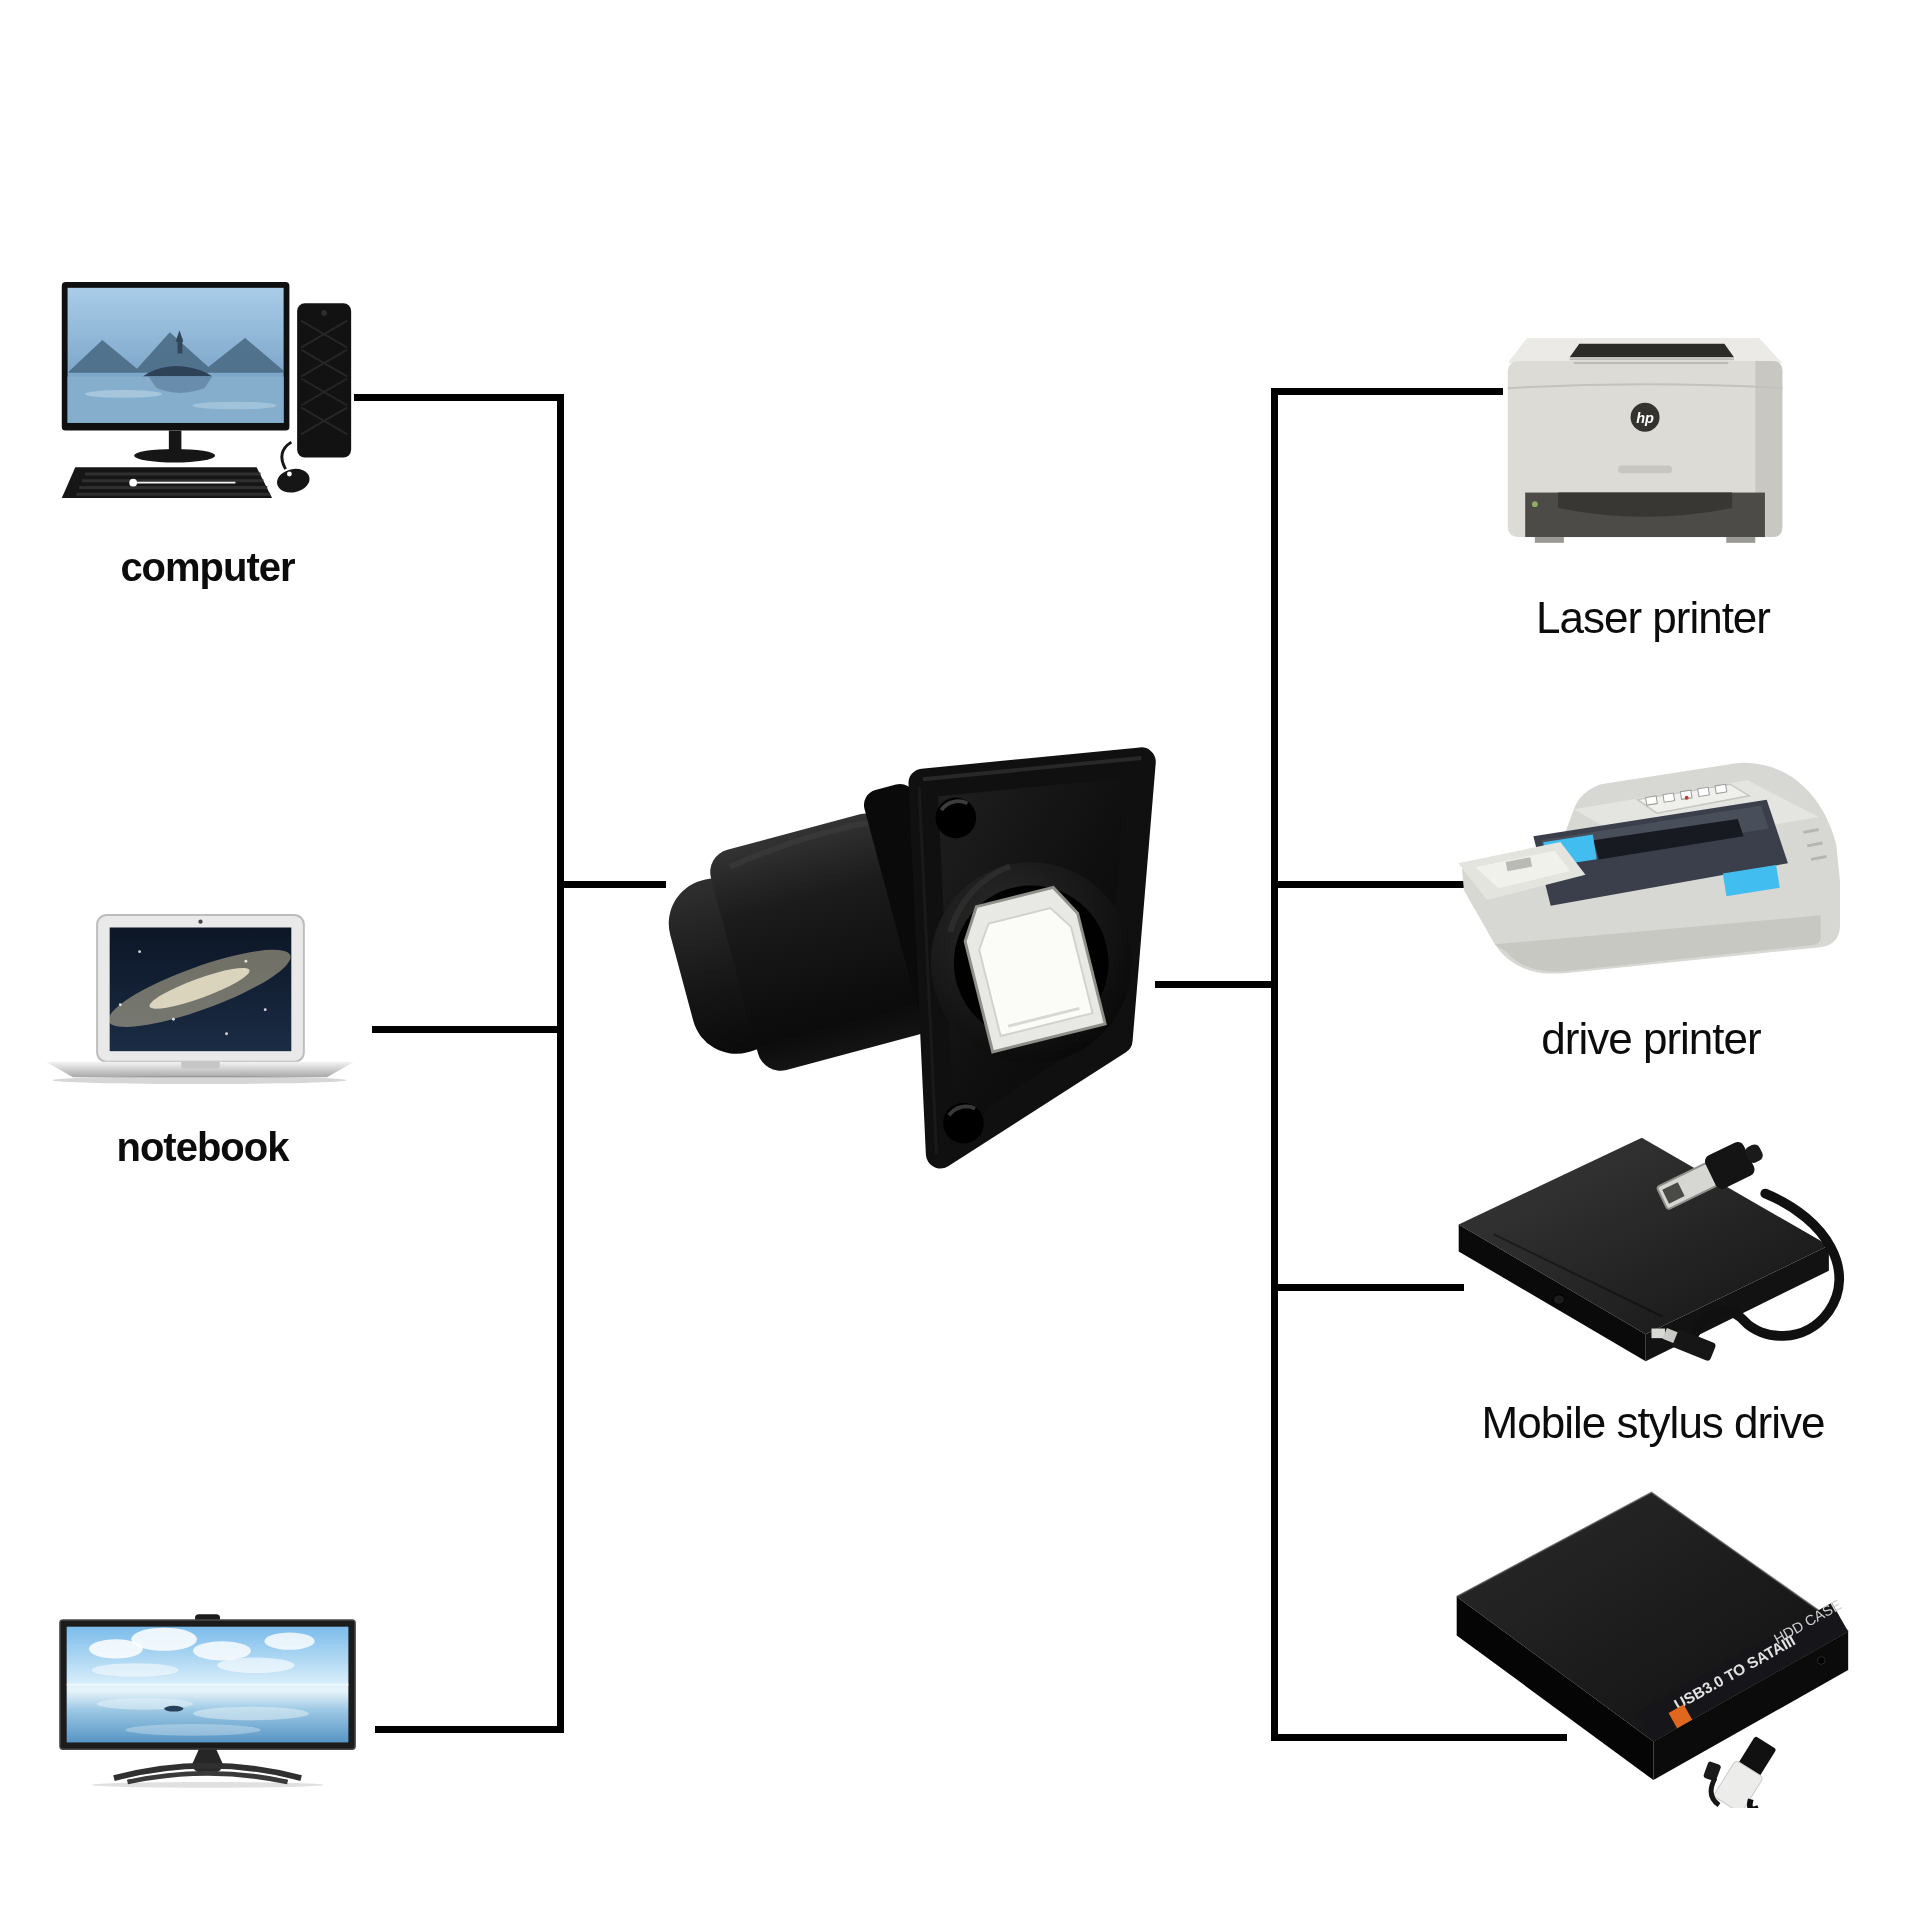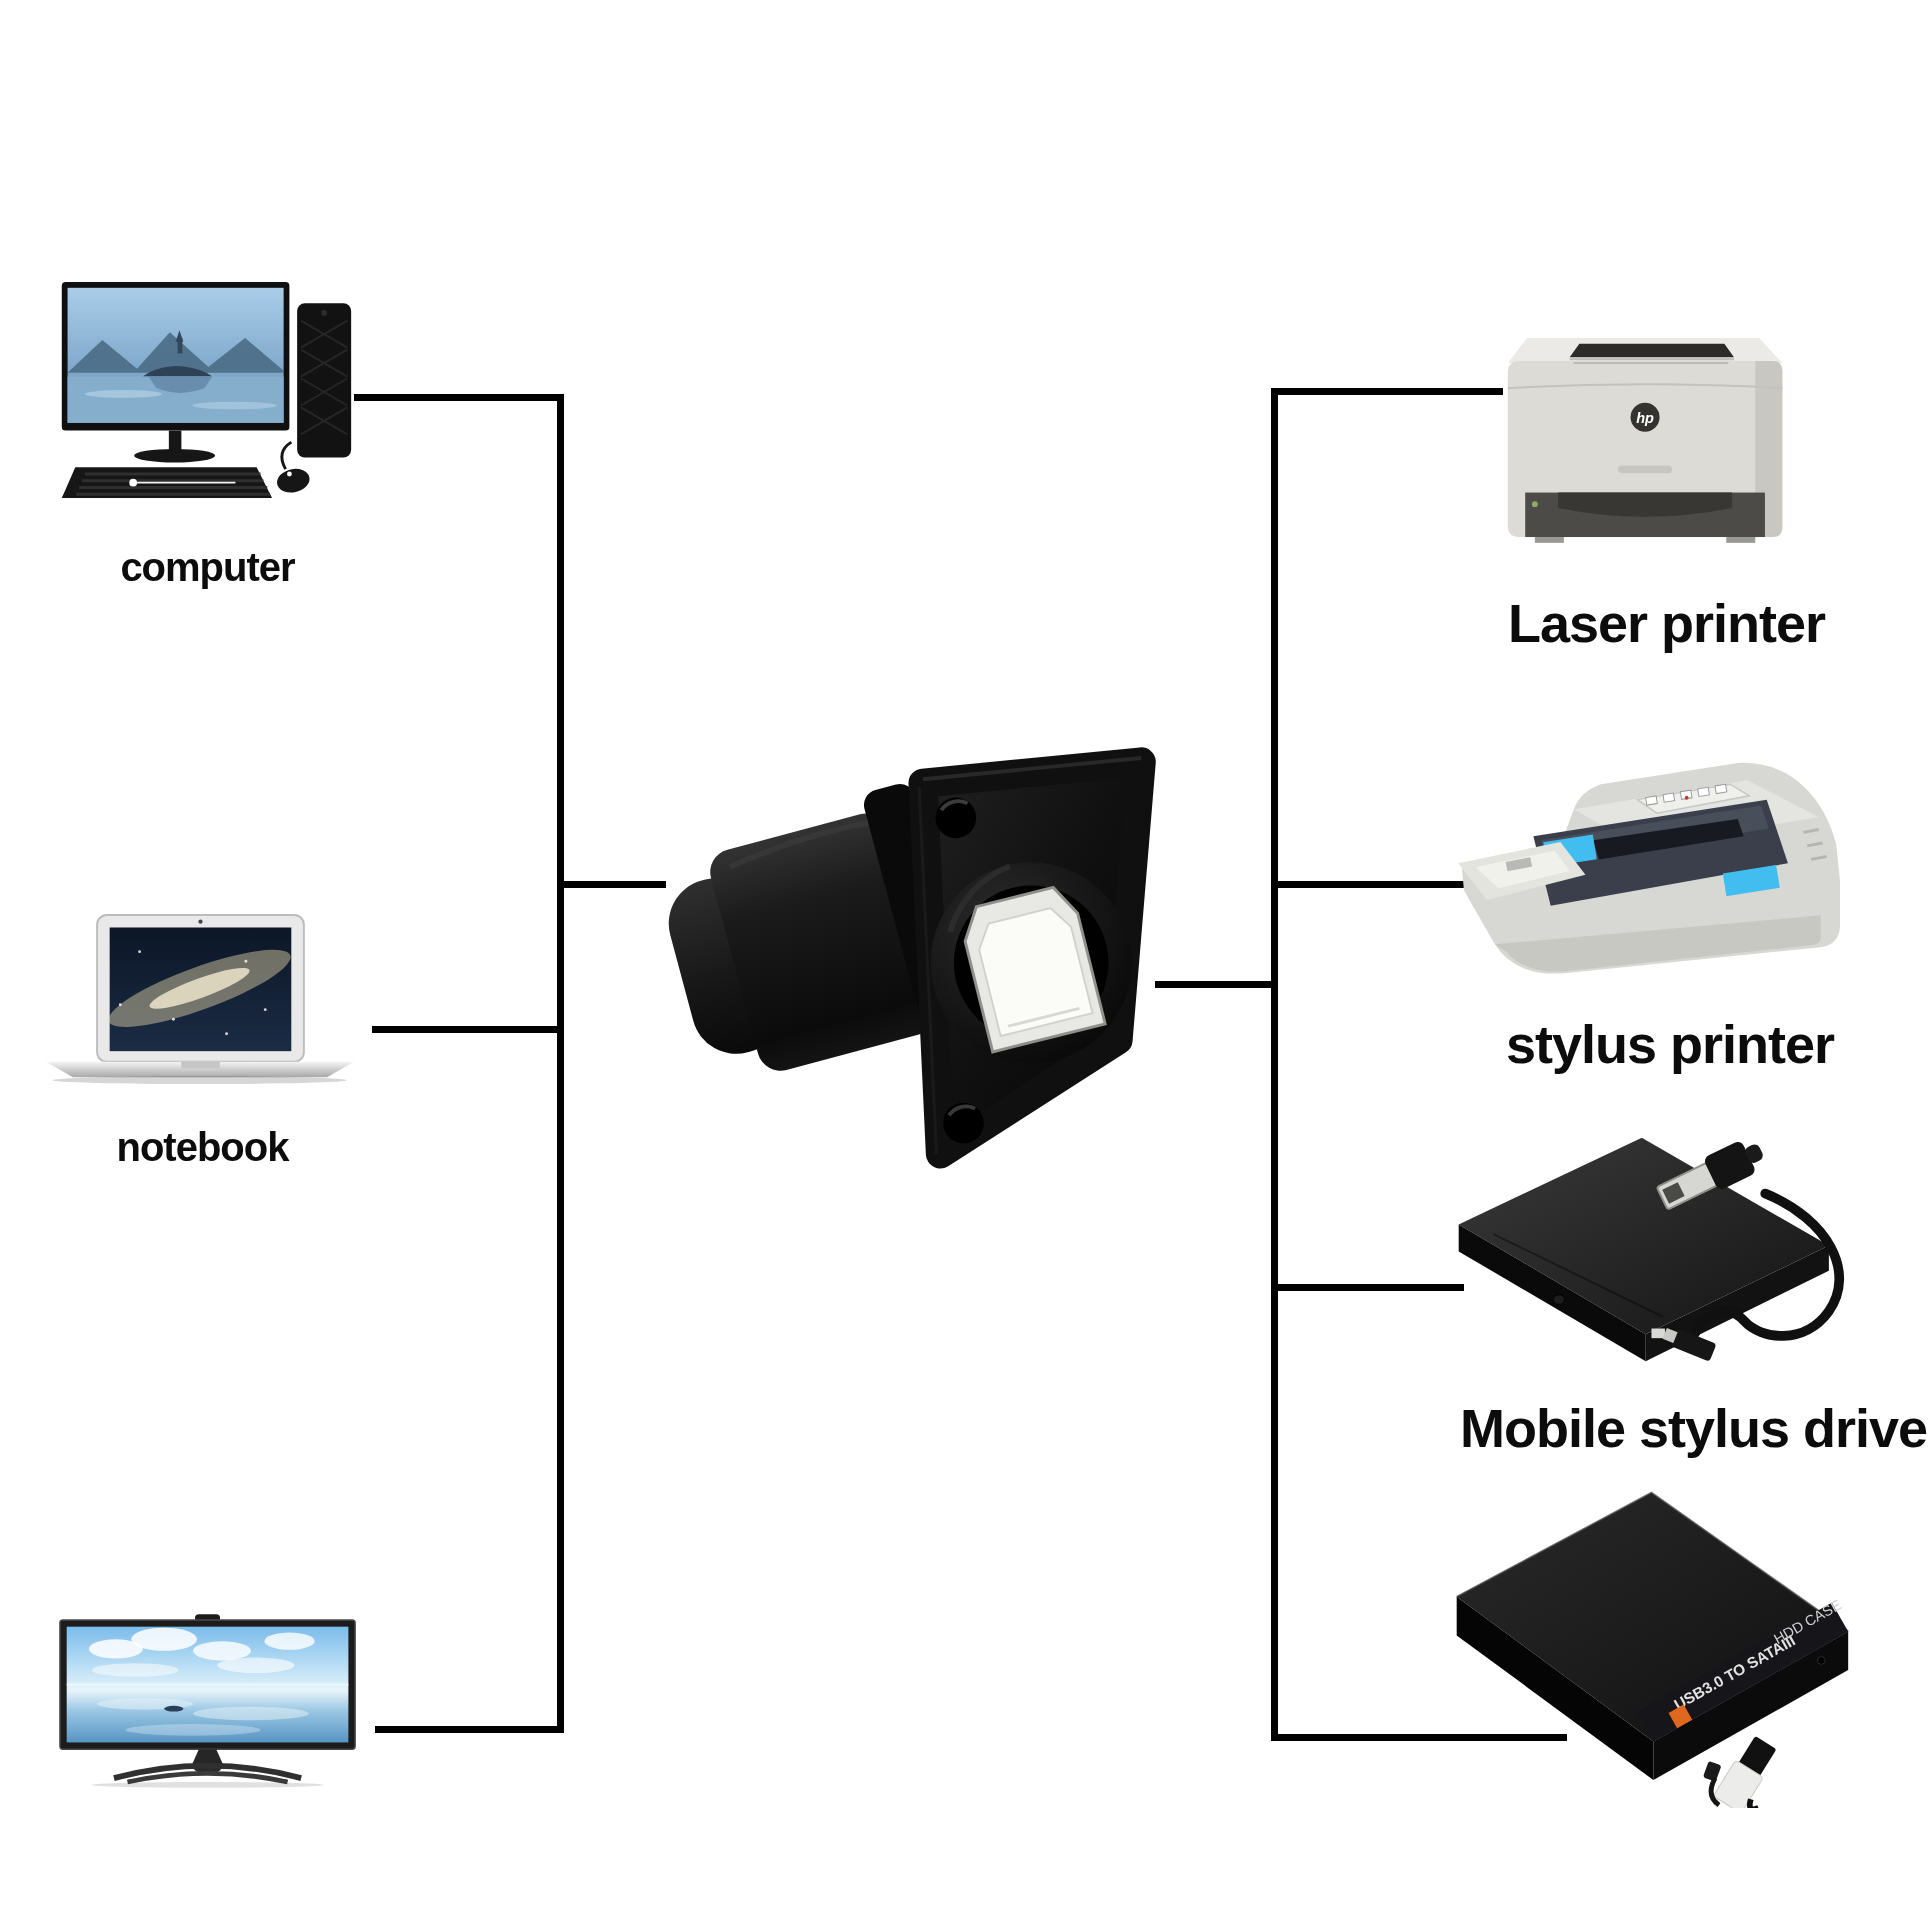--- a/index.html
+++ b/index.html
@@ -3,21 +3,21 @@
 <meta charset="utf-8">
 <style>
   html,body{margin:0;padding:0;background:#fff;}
   #canvas{position:relative;width:1931px;height:1931px;background:#ffffff;overflow:hidden;
           font-family:"Liberation Sans",sans-serif;}
   .line{position:absolute;background:#000;z-index:1;}
   .dev{position:absolute;z-index:2;}
   .lbl{position:absolute;z-index:3;color:#0c0c0c;text-align:center;white-space:nowrap;
        font-family:"Liberation Sans",sans-serif;line-height:1.05;}
   .lbl.big{font-weight:700;font-size:40px;letter-spacing:-1px;}
-  .lbl.med{font-weight:700;font-size:54px;letter-spacing:-1px;}
+  .lbl.med{font-weight:400;font-size:44px;letter-spacing:-1px;}
 </style>
 </head>
 <body>
 
 <div id="canvas">
 
   <div class="line" style="left:354px;top:394px;width:207px;height:6.8px"></div>
   <div class="line" style="left:372px;top:1026px;width:189px;height:6.8px"></div>
   <div class="line" style="left:375px;top:1726px;width:186px;height:6.8px"></div>
   <div class="line" style="left:557px;top:394px;width:6.8px;height:1339px"></div>
@@ -222,21 +222,21 @@
       <path d="M150,108 L300,86 L306,104 L156,128 Z" fill="#171a20"></path>
       <rect x="100" y="106" width="52" height="26" fill="#42bdf0" transform="rotate(-9 126 119)"></rect>
       <rect x="286" y="138" width="56" height="24" fill="#42bdf0" transform="rotate(-9 314 150)"></rect>
       <path d="M10,132 L116,110 L142,144 L40,170 Z" fill="#e3e4de"></path>
       <path d="M28,136 L110,119 L126,140 L52,158 Z" fill="#f0f1eb"></path>
       <rect x="60" y="128" width="26" height="10" fill="#b9bab5" transform="rotate(-11 73 133)"></rect>
       <path d="M48,216 L386,186 L386,210 Q386,216 376,217 L120,244 Q80,247 60,224 Z" fill="#c7c8c2"></path>
       <path d="M368,100 l16,-3 M372,114 l16,-3 M376,128 l16,-3" stroke="#b5b6b0" stroke-width="3"></path>
     </g>
   </svg>
-  <div class="lbl med" style="left:1506px;top:1016px;width:290px">stylus printer</div>
+  <div class="lbl med" style="left:1506px;top:1016px;width:290px">drive printer</div>
 
   <svg class="dev" style="left:1443px;top:1128px" width="415" height="268" viewBox="0 0 430 278">
     <defs>
       <linearGradient id="odTop" x1="0" y1="0" x2="1" y2="1">
         <stop offset="0" stop-color="#3a3a3a"></stop>
           <stop offset="1" stop-color="#141414"></stop>
       </linearGradient>
     </defs>
     <g>
       <polygon points="16,100 206,10 400,122 210,214" fill="url(#odTop)"></polygon>

